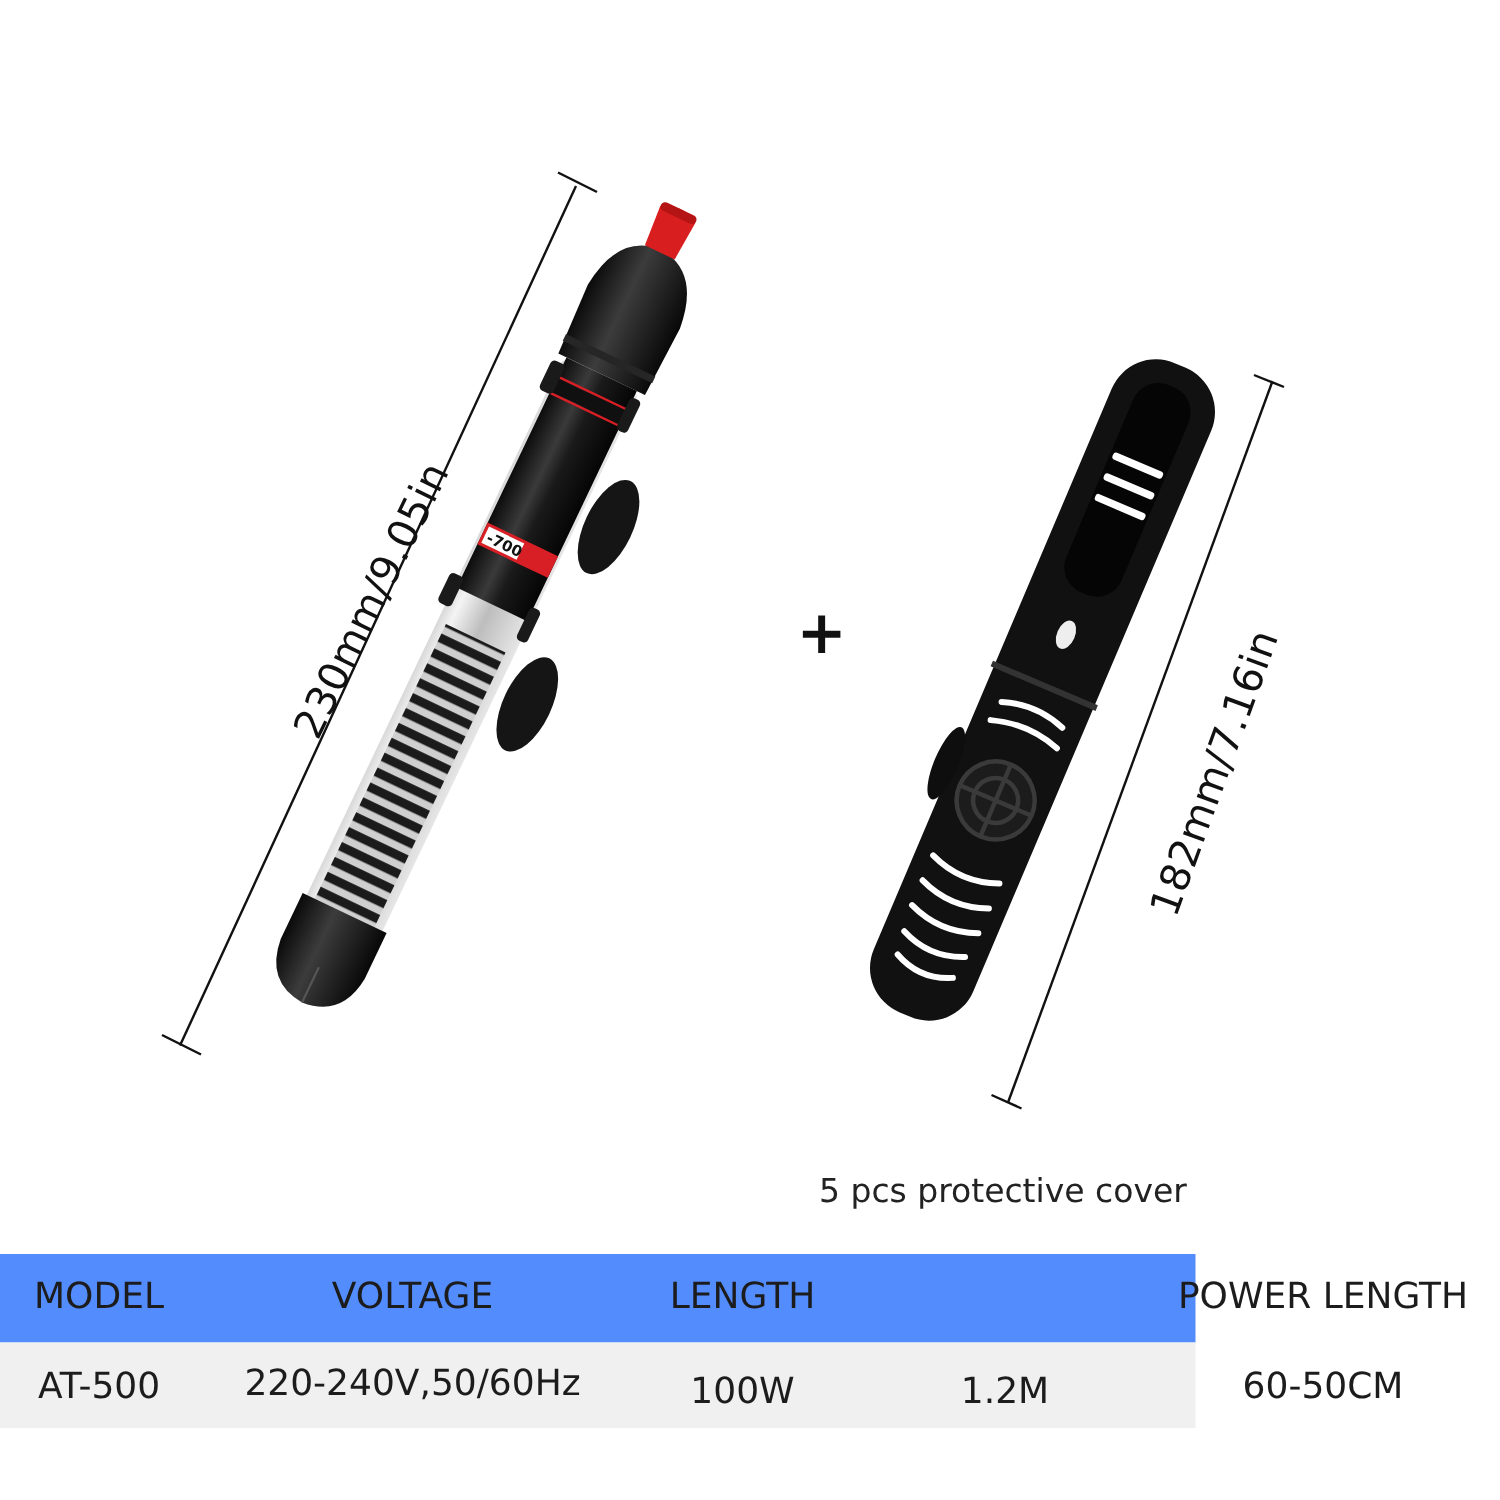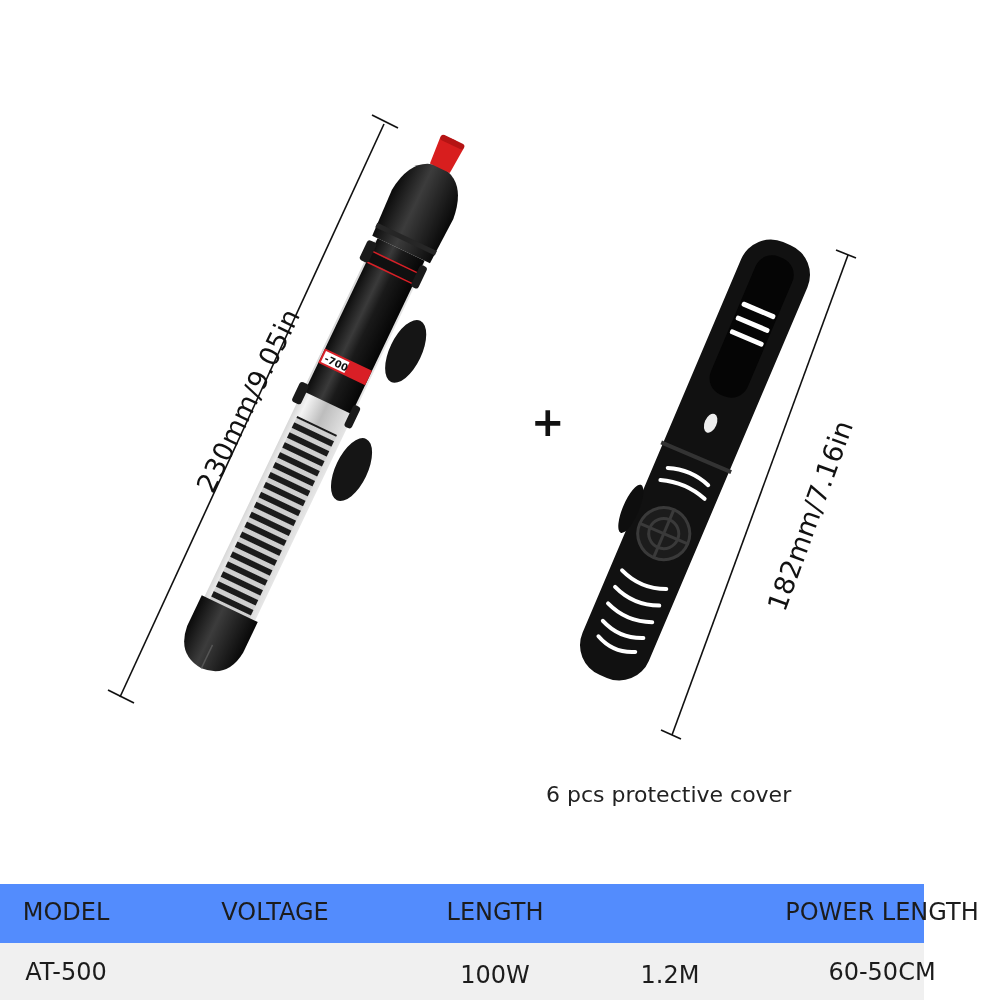--- a/index.html
+++ b/index.html
@@ -3,21 +3,21 @@
   <meta charset="utf-8">
   <style>
     html, body { margin:0; padding:0; }
     body { width:1000px; height:1000px; background:#ffffff; position:relative; overflow:hidden;
            font-family: "DejaVu Sans", "Liberation Sans", sans-serif; color:#1a1a1a; }
     .abs { position:absolute; }
     .dim-label { position:absolute; font-size:27px; color:#111; white-space:nowrap;
                  transform-origin:center center; letter-spacing:0.2px; }
     .plus { position:absolute; left:531px; top:402px; font-size:40px; font-weight:bold; line-height:40px; color:#111; }
     .caption { position:absolute; left:546px; top:782px; font-size:22px; color:#222; white-space:nowrap; }
-    .spec-table { position:absolute; left:0; top:884px; width:924px; }
+    .spec-table { position:absolute; left:0; top:836px; width:797px; }
     .spec-head { height:59px; background:#538cfd; display:flex; align-items:center; }
     .spec-row { height:57px; background:#f0f0f0; display:flex; align-items:center; }
     .cell { position:absolute; font-size:24px; white-space:nowrap; transform:translateX(-50%); color:#1c1c1c; }
   </style>
 </head>
 <body>
 
 <svg class="abs" style="left:0;top:0" width="1000" height="850" viewBox="0 0 1000 850">
   <defs>
     <linearGradient id="tubeGrad" x1="0" y1="0" x2="1" y2="0">
@@ -120,28 +120,29 @@
     <ellipse cx="-40" cy="70" rx="8" ry="26" fill="#0e0e0e"></ellipse>
   </g>
 </svg>
 
 <div class="dim-label" style="left:148px;top:385px;transform:rotate(-64deg);">230mm/9.05in</div>
 
 <div class="plus">+</div>
 
 <div class="dim-label" style="left:710px;top:500px;transform:rotate(-70deg);">182mm/7.16in</div>
 
-<div class="caption">6 pcs protective cover</div>
+<div class="caption">5 pcs protective cover</div>
 
 <div class="spec-table">
   <div class="spec-head"></div>
   <div class="spec-row"></div>
 
   <span class="cell" style="left:66px;top:14px">MODEL</span>
   <span class="cell" style="left:275px;top:14px">VOLTAGE</span>
   <span class="cell" style="left:495px;top:14px">LENGTH</span>
   <span class="cell" style="left:882px;top:14px">POWER LENGTH</span>
 
   <span class="cell" style="left:66px;top:74px">AT-500</span>
+  <span class="cell" style="left:275px;top:72px">220-240V,50/60Hz</span>
   <span class="cell" style="left:495px;top:77px">100W</span>
   <span class="cell" style="left:670px;top:77px">1.2M</span>
   <span class="cell" style="left:882px;top:74px">60-50CM</span>
 </div>
 
 </body></html>

